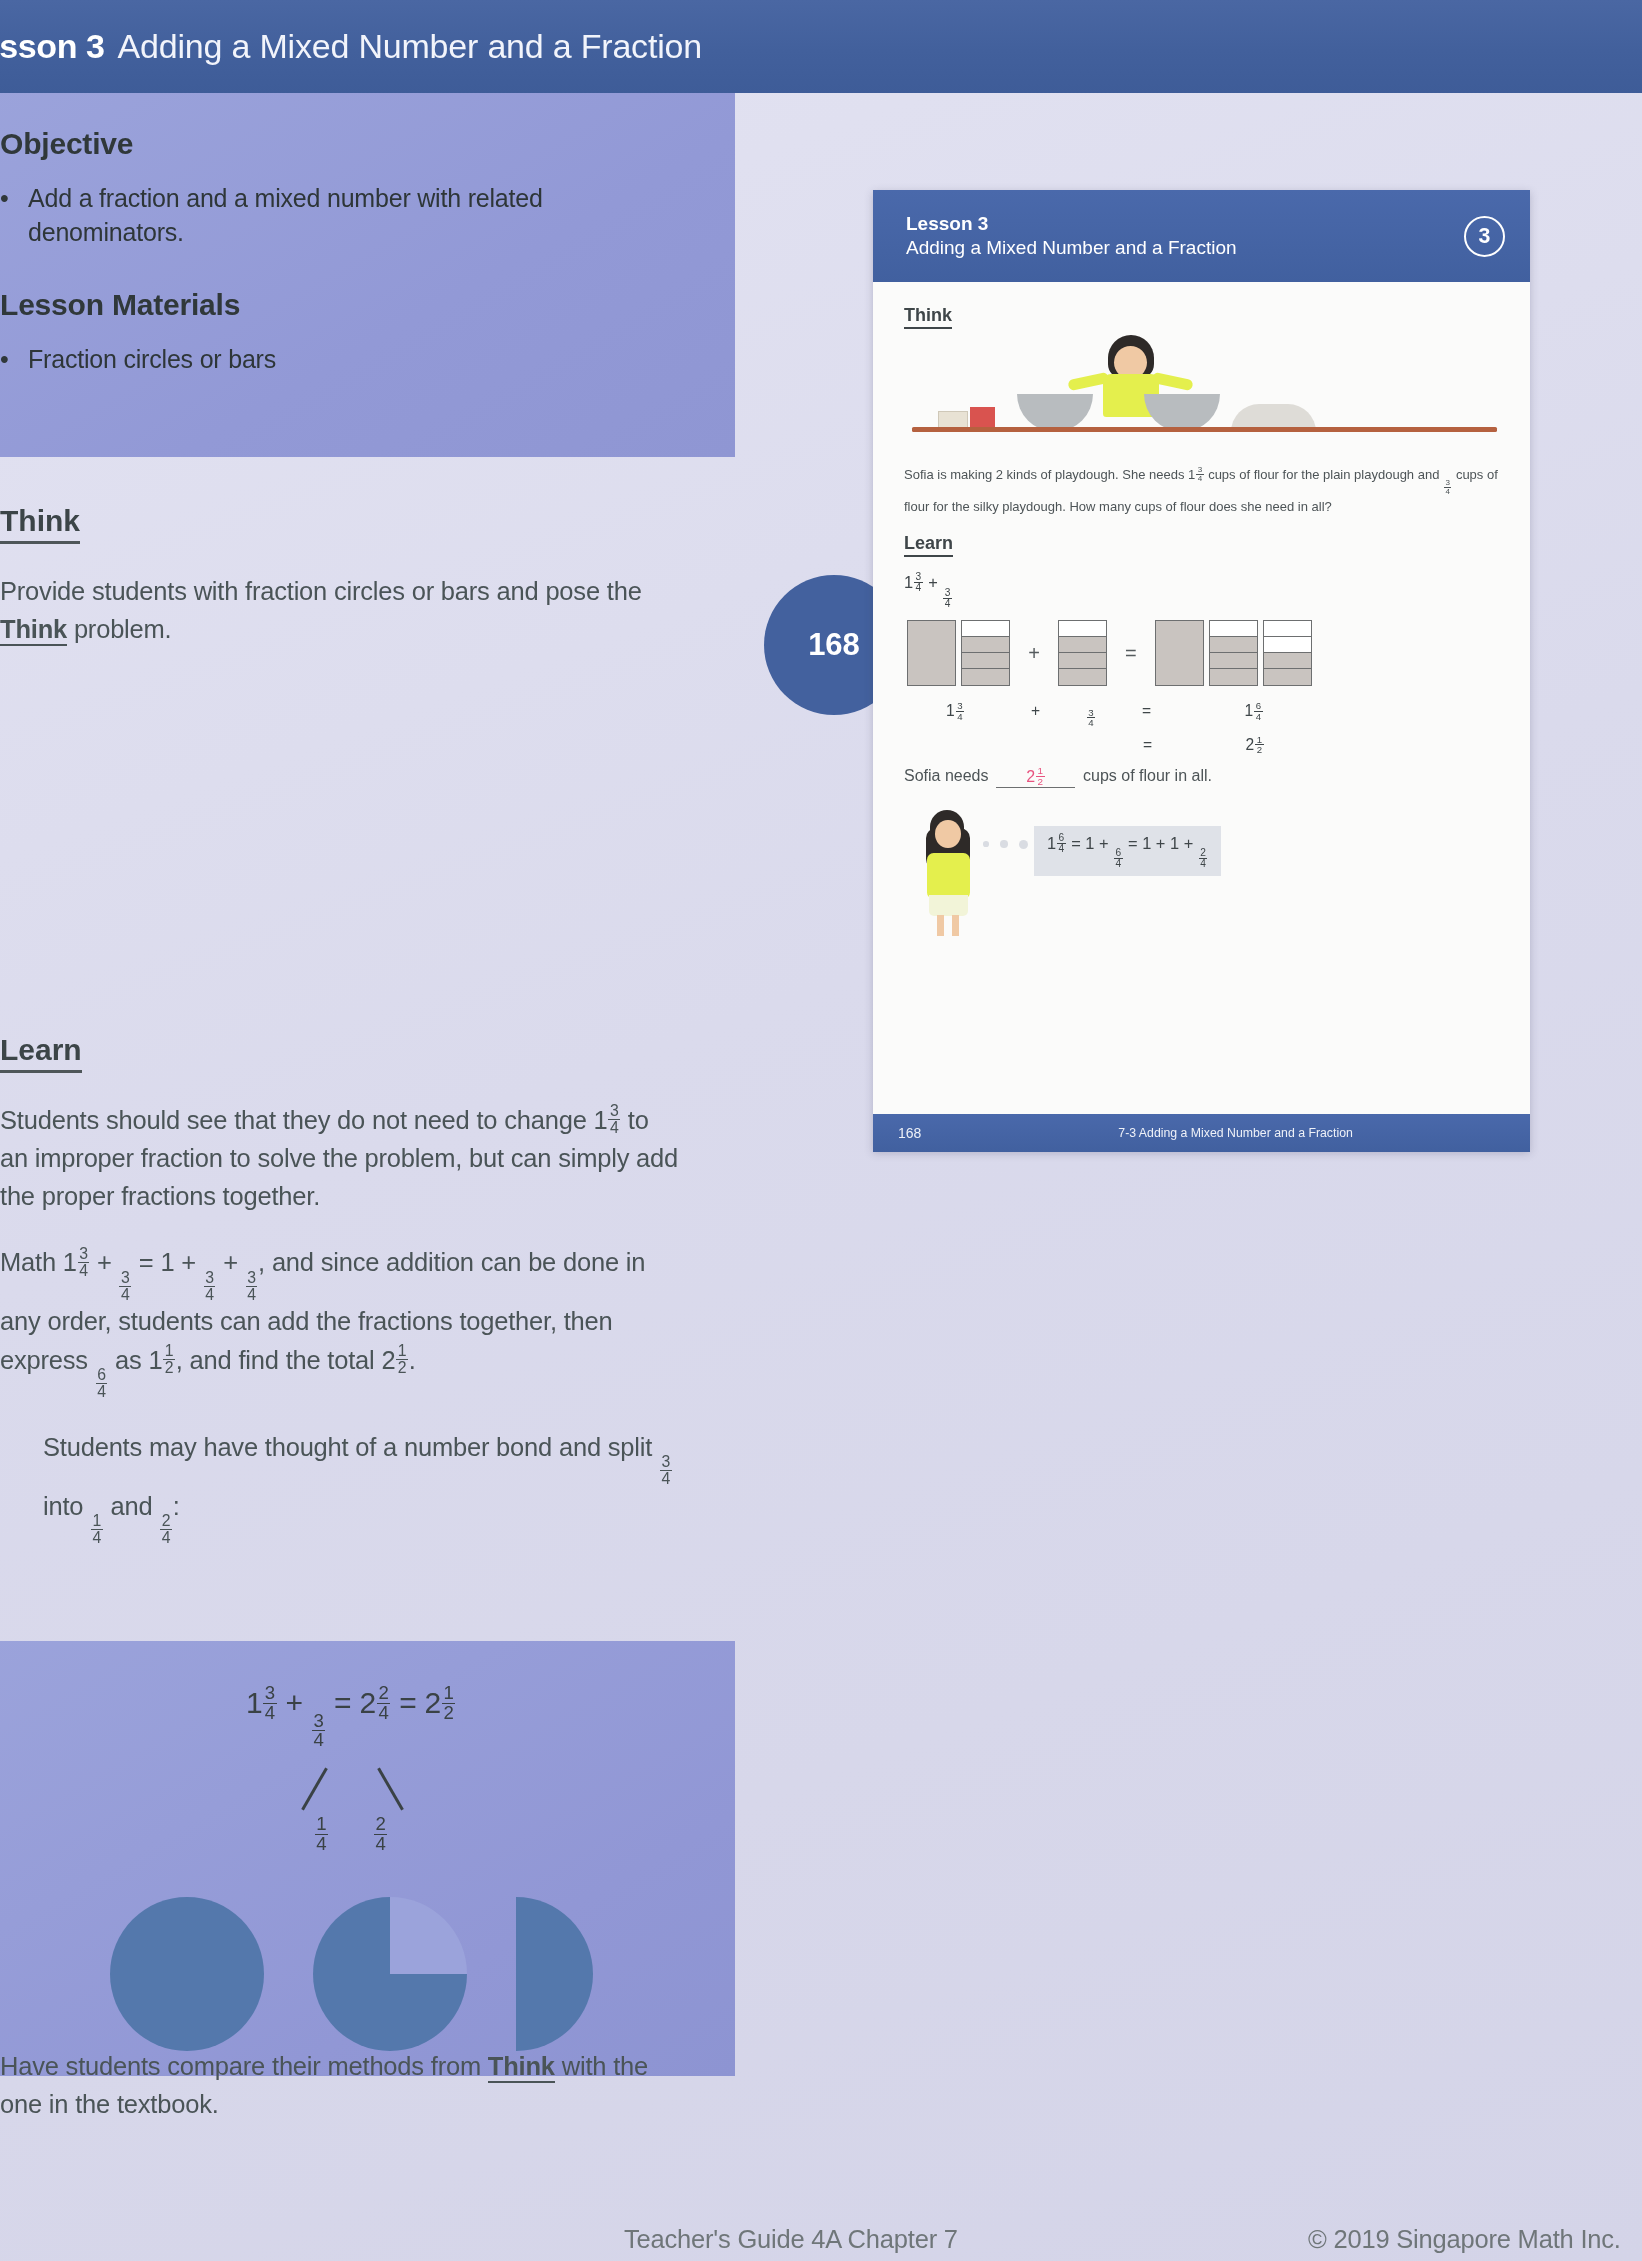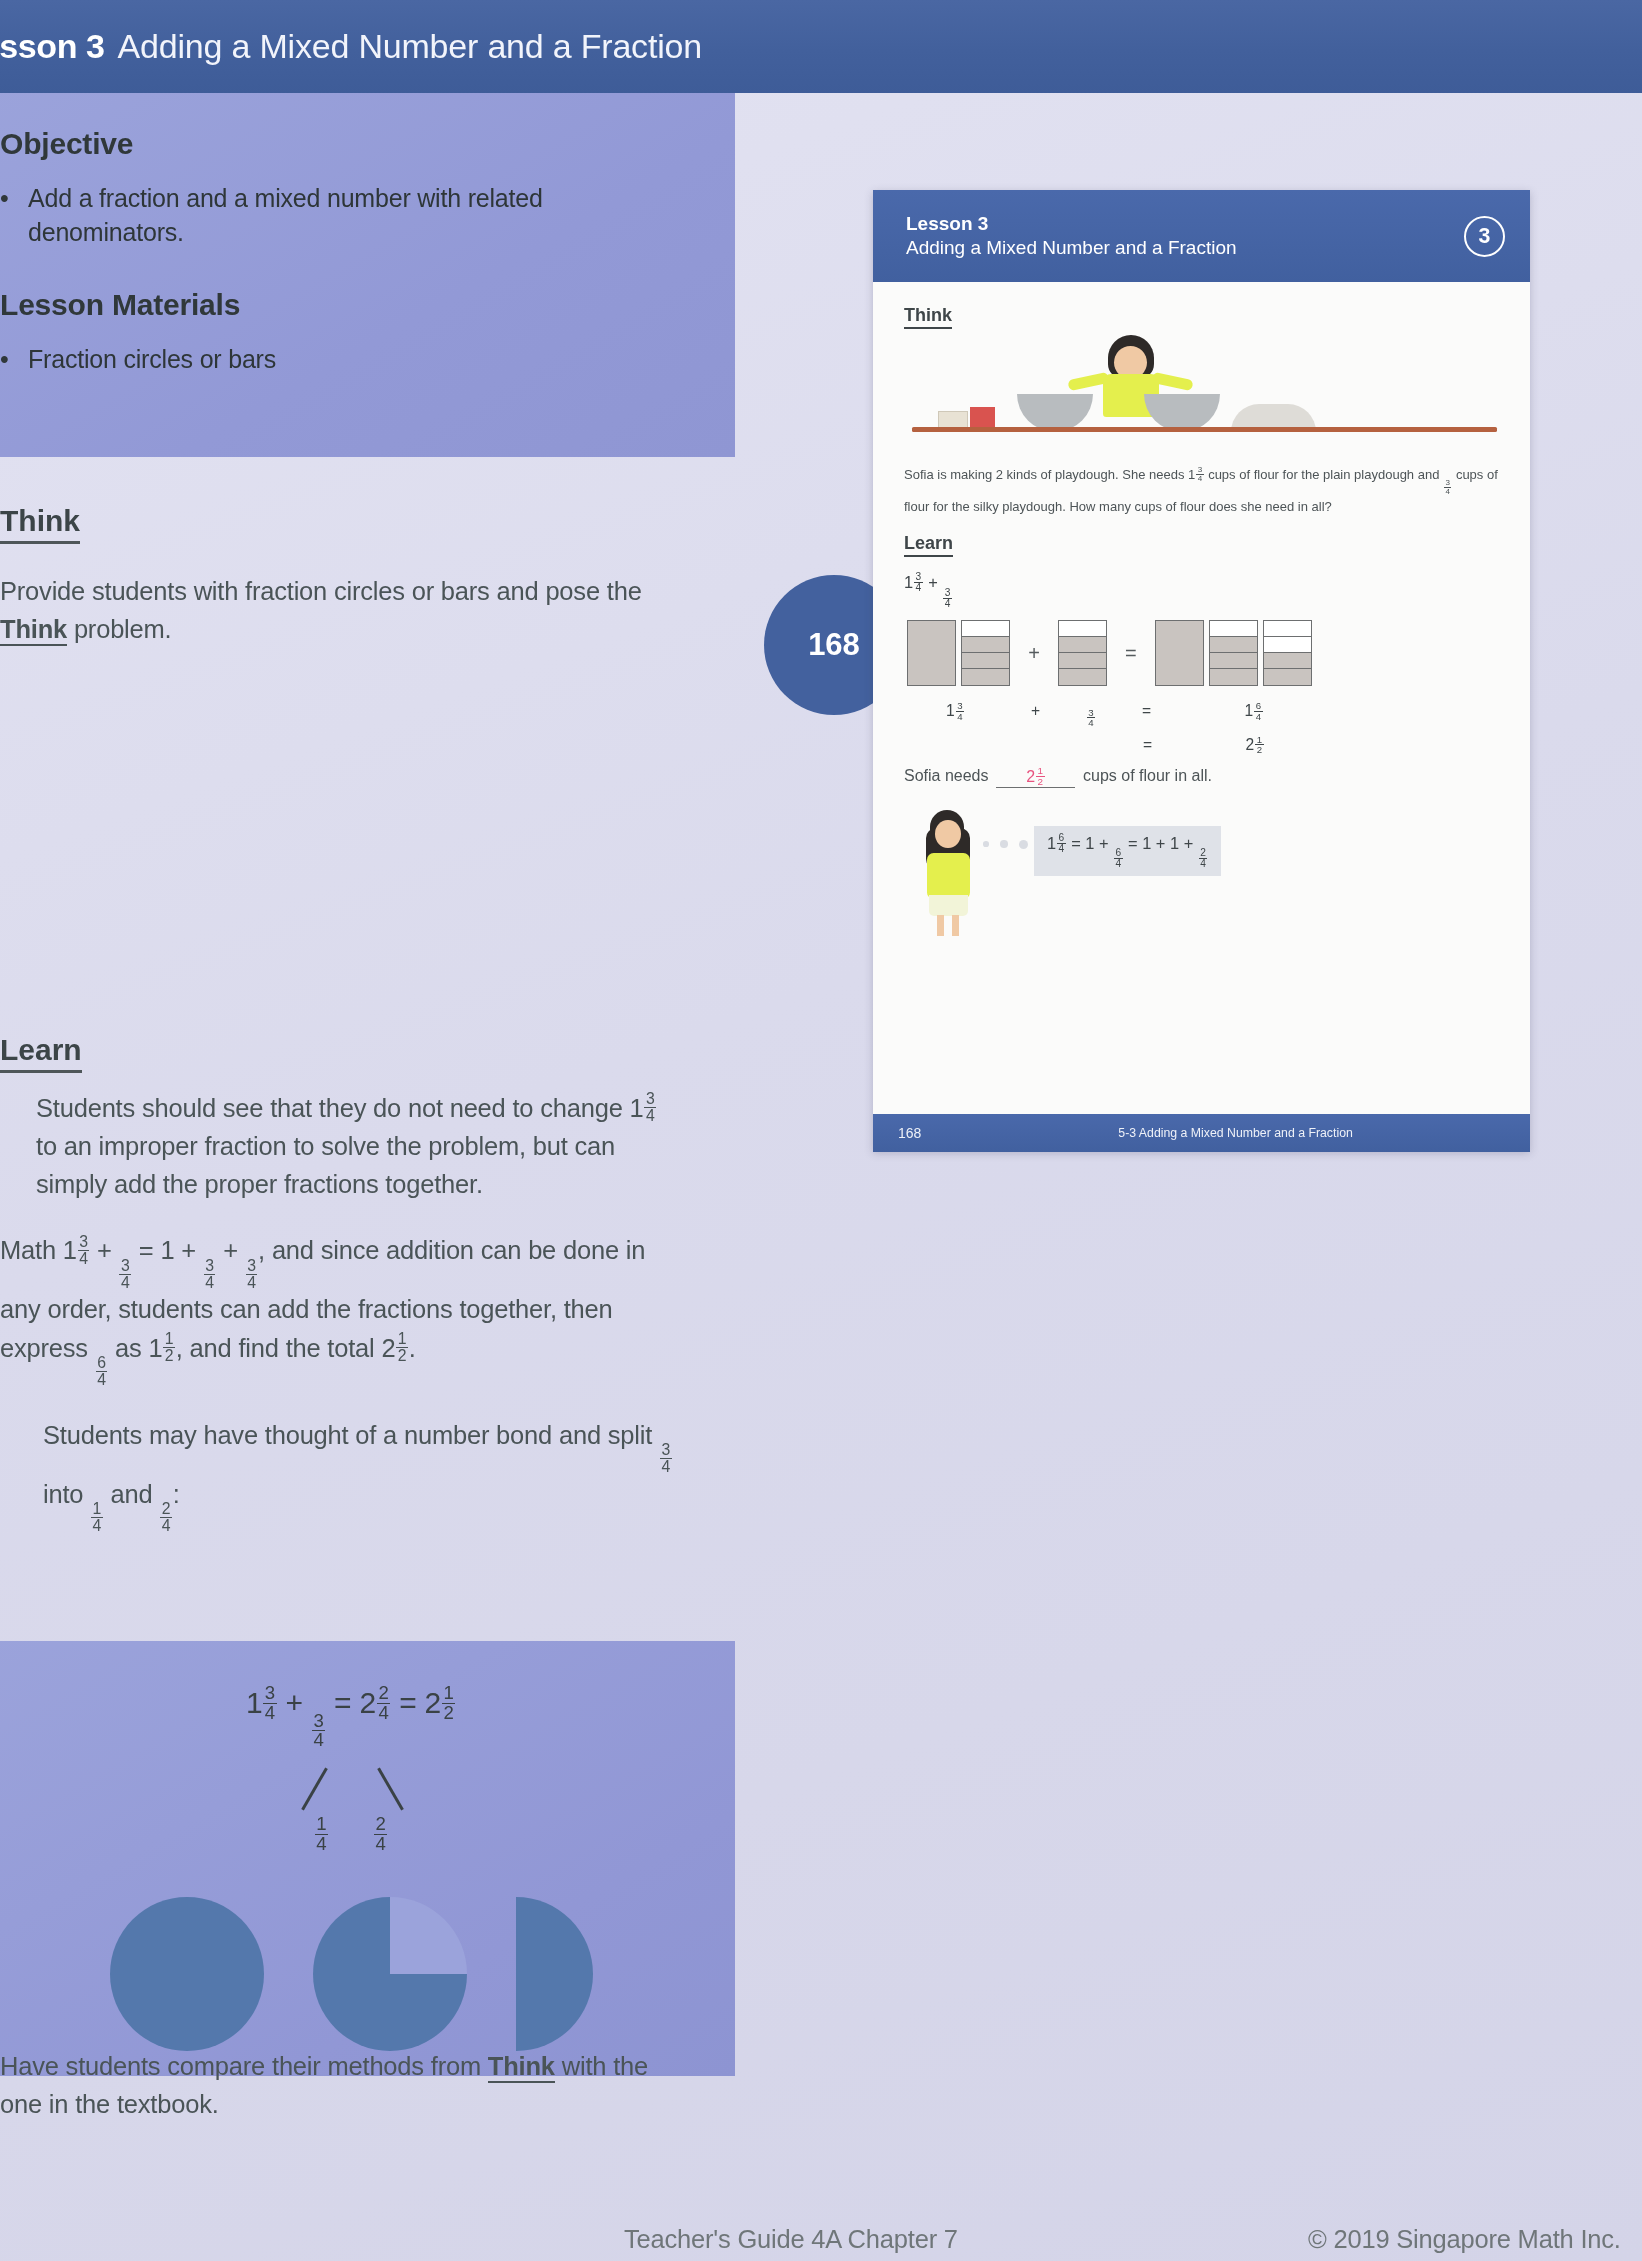--- a/index.html
+++ b/index.html
@@ -254,21 +254,21 @@
       <div class="sec-head">Think</div>
 
       <p class="body-text" style="margin-top:28px;"><span>Provide students with fraction circles or bars and pose the </span><span class="ul-think">Think</span><span> problem.</span></p>
 
 
     </div>
 
     <div style="position:absolute; left:-33px; top:940px; width:735px; padding-left:33px; padding-right:23px;">
       <div class="sec-head">Learn</div>
 
-      <p class="body-text" style="margin-top:16px;padding-left:36px;"><span>Students should see that they do not need to change </span><span class="mix">
+      <p class="body-text" style="margin-top:28px;"><span>Students should see that they do not need to change </span><span class="mix">
             <span>1</span>
             <span class="frac">
               <span class="num">3</span>
               <span class="den">4</span>
             </span>
           </span><span> to an improper fraction to solve the problem, but can simply add the proper fractions together.</span></p>
 
       <p class="body-text" style="margin-top:28px;"><span>Math </span><span class="mix">1<span class="frac">
               <span class="num">3</span>
               <span class="den">4</span>
@@ -559,21 +559,21 @@
           <span class="frac">
               <span class="num">2</span>
               <span class="den">4</span>
             </span>
         </div>
       </div>
     </div>
 
     <div class="tb-foot">
       <span class="pg">168</span>
-      <span class="cap">5-3  Adding a Mixed Number and a Fraction</span>
+      <span class="cap">7-3  Adding a Mixed Number and a Fraction</span>
     </div>
   </div>
 
   <div class="foot-left">Teacher's Guide 4A  Chapter 7</div>
   <div class="foot-right">© 2019 Singapore Math Inc.</div>
 
 </div>
 
 
 </body></html>

